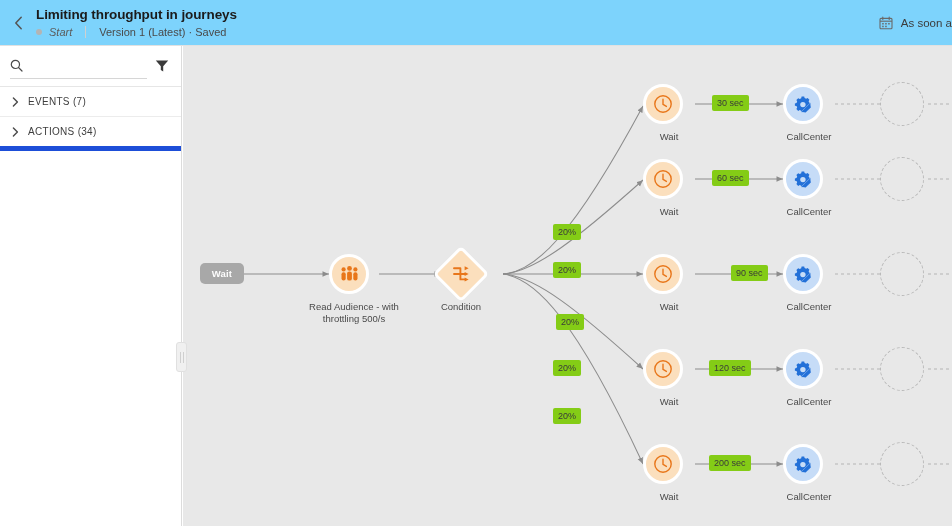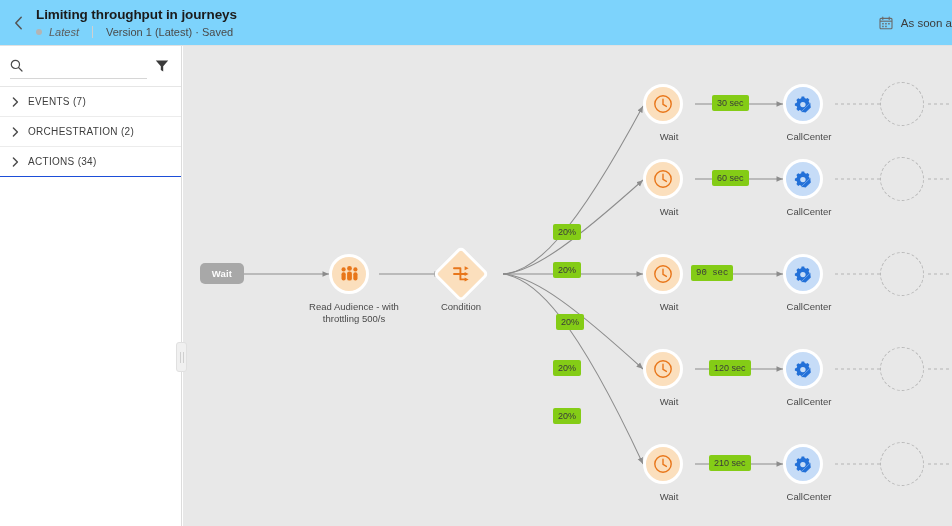--- a/index.html
+++ b/index.html
@@ -81,21 +81,21 @@
   .sb-section {
     height: 30px; display: flex; align-items: center; gap: 9px;
     padding-left: 12px;
     border-top: 1px solid #ececec;
     cursor: pointer;
   }
   .sb-section:first-of-type { border-top: 1px solid #e6e6e6; }
   .sb-label {
     font-size: 10px; color: #3d3d3d; letter-spacing: 0.3px;
   }
-  .sb-list { border-bottom: 1px solid #1d4ed8; }
+  .sb-list { border-bottom: 5px solid #1d4ed8; }
 
   
   .panel-handle {
     position: absolute; left: 176px; top: 342px;
     width: 11px; height: 30px;
     background: #f0f0f0; border: 1px solid #e0e0e0;
     border-radius: 3px;
     display: flex; align-items: center; justify-content: center;
     gap: 2px; cursor: col-resize; z-index: 6;
   }
@@ -181,21 +181,21 @@
     <span>
       <svg width="9" height="14" viewBox="0 0 9 14">
         <path d="M7.2 1.2 L1.8 7 L7.2 12.8" fill="none" stroke="#555" stroke-width="1.5" stroke-linecap="round" stroke-linejoin="round"></path>
       </svg>
     </span>
   </div>
   <div class="header-titles">
     <div class="hdr-title">Limiting throughput in journeys</div>
     <div class="hdr-sub">
       <span class="status-dot"></span>
-      <span class="status-text">Latest</span>
+      <span class="status-text">Start</span>
       <span class="sub-divider"></span>
       <span class="version-text">Version 1 (Latest) · Saved</span>
     </div>
   </div>
   <div class="header-right">
     <span style="display:flex;">
       <svg width="14" height="14" viewBox="0 0 14 14">
         <rect x="1" y="2.4" width="12" height="10.4" rx="1" fill="none" stroke="#6a6a6a" stroke-width="1.1"></rect>
         <line x1="1" y1="5.2" x2="13" y2="5.2" stroke="#6a6a6a" stroke-width="1.1"></line>
         <line x1="3.8" y1="1" x2="3.8" y2="3.4" stroke="#6a6a6a" stroke-width="1.1" stroke-linecap="round"></line>
@@ -237,28 +237,20 @@
         </svg>
       </span>
       <span class="sb-label">EVENTS (7)</span>
     </div>
     <div class="sb-section">
       <span style="display:flex;">
         <svg width="7" height="10" viewBox="0 0 7 10">
           <path d="M1.4 1 L5.4 5 L1.4 9" fill="none" stroke="#4a4a4a" stroke-width="1.4" stroke-linecap="round" stroke-linejoin="round"></path>
         </svg>
       </span>
-      <span class="sb-label">ORCHESTRATION (2)</span>
-    </div>
-    <div class="sb-section">
-      <span style="display:flex;">
-        <svg width="7" height="10" viewBox="0 0 7 10">
-          <path d="M1.4 1 L5.4 5 L1.4 9" fill="none" stroke="#4a4a4a" stroke-width="1.4" stroke-linecap="round" stroke-linejoin="round"></path>
-        </svg>
-      </span>
       <span class="sb-label">ACTIONS (34)</span>
     </div>
   </div>
 </div>
 
 <div class="panel-handle">
   <i></i>
   <i></i>
 </div>
 
@@ -395,21 +387,21 @@
 
   <div class="node circle-node" style="left:460px; top:208px;">
     <span style="display:flex;">
       <svg width="20" height="20" viewBox="0 0 20 20">
         <circle cx="10" cy="10" r="8.2" fill="none" stroke="#e8761a" stroke-width="1.4"></circle>
         <path d="M10 5.2 L10 10.3 L13.4 12.4" fill="none" stroke="#e8761a" stroke-width="1.4" stroke-linecap="round"></path>
       </svg>
     </span>
   </div>
   <div class="node-label" style="left:426px; top:255px;">Wait</div>
-  <div class="edge-label" style="left:508px; top:219px;font-family:Liberation Mono, monospace;">90 sec</div>
+  <div class="edge-label" style="left:548px; top:219px;">90 sec</div>
   <div class="node circle-node blue" style="left:600px; top:208px;">
     <span style="display:flex;">
       <svg width="19" height="19" viewBox="0 0 19 19">
         <path d="M7.6 1.4 h2.6 l.4 1.6 1.5.7 1.5-.8 1.8 1.8 -.8 1.5 .7 1.5 1.6.4 v2.6 l-1.6.4 -.7 1.5 .8 1.5 -1.8 1.8 -1.5-.8 -1.5.7 -.4 1.6 h-2.6 l-.4-1.6 -1.5-.7 -1.5.8 -1.8-1.8 .8-1.5 -.7-1.5 -1.6-.4 V8.4 l1.6-.4 .7-1.5 -.8-1.5 1.8-1.8 1.5.8 1.5-.7 z" fill="#2270d8"></path>
         <circle cx="8.9" cy="9.6" r="2.7" fill="#c6dcf7"></circle>
         <path d="M6.4 17.4 L16.6 7.4 L17.4 12.9 L11.8 18.2 Z" fill="#c6dcf7"></path>
         <path d="M7.4 16.8 L16.2 8.2 L16.8 12.4 L11.6 17.4 Z" fill="#2270d8"></path>
       </svg>
     </span>
   </div>
@@ -441,21 +433,21 @@
 
   <div class="node circle-node" style="left:460px; top:398px;">
     <span style="display:flex;">
       <svg width="20" height="20" viewBox="0 0 20 20">
         <circle cx="10" cy="10" r="8.2" fill="none" stroke="#e8761a" stroke-width="1.4"></circle>
         <path d="M10 5.2 L10 10.3 L13.4 12.4" fill="none" stroke="#e8761a" stroke-width="1.4" stroke-linecap="round"></path>
       </svg>
     </span>
   </div>
   <div class="node-label" style="left:426px; top:445px;">Wait</div>
-  <div class="edge-label" style="left:526px; top:409px;">210 sec</div>
+  <div class="edge-label" style="left:526px; top:409px;">200 sec</div>
   <div class="node circle-node blue" style="left:600px; top:398px;">
     <span style="display:flex;">
       <svg width="19" height="19" viewBox="0 0 19 19">
         <path d="M7.6 1.4 h2.6 l.4 1.6 1.5.7 1.5-.8 1.8 1.8 -.8 1.5 .7 1.5 1.6.4 v2.6 l-1.6.4 -.7 1.5 .8 1.5 -1.8 1.8 -1.5-.8 -1.5.7 -.4 1.6 h-2.6 l-.4-1.6 -1.5-.7 -1.5.8 -1.8-1.8 .8-1.5 -.7-1.5 -1.6-.4 V8.4 l1.6-.4 .7-1.5 -.8-1.5 1.8-1.8 1.5.8 1.5-.7 z" fill="#2270d8"></path>
         <circle cx="8.9" cy="9.6" r="2.7" fill="#c6dcf7"></circle>
         <path d="M6.4 17.4 L16.6 7.4 L17.4 12.9 L11.8 18.2 Z" fill="#c6dcf7"></path>
         <path d="M7.4 16.8 L16.2 8.2 L16.8 12.4 L11.6 17.4 Z" fill="#2270d8"></path>
       </svg>
     </span>
   </div>

